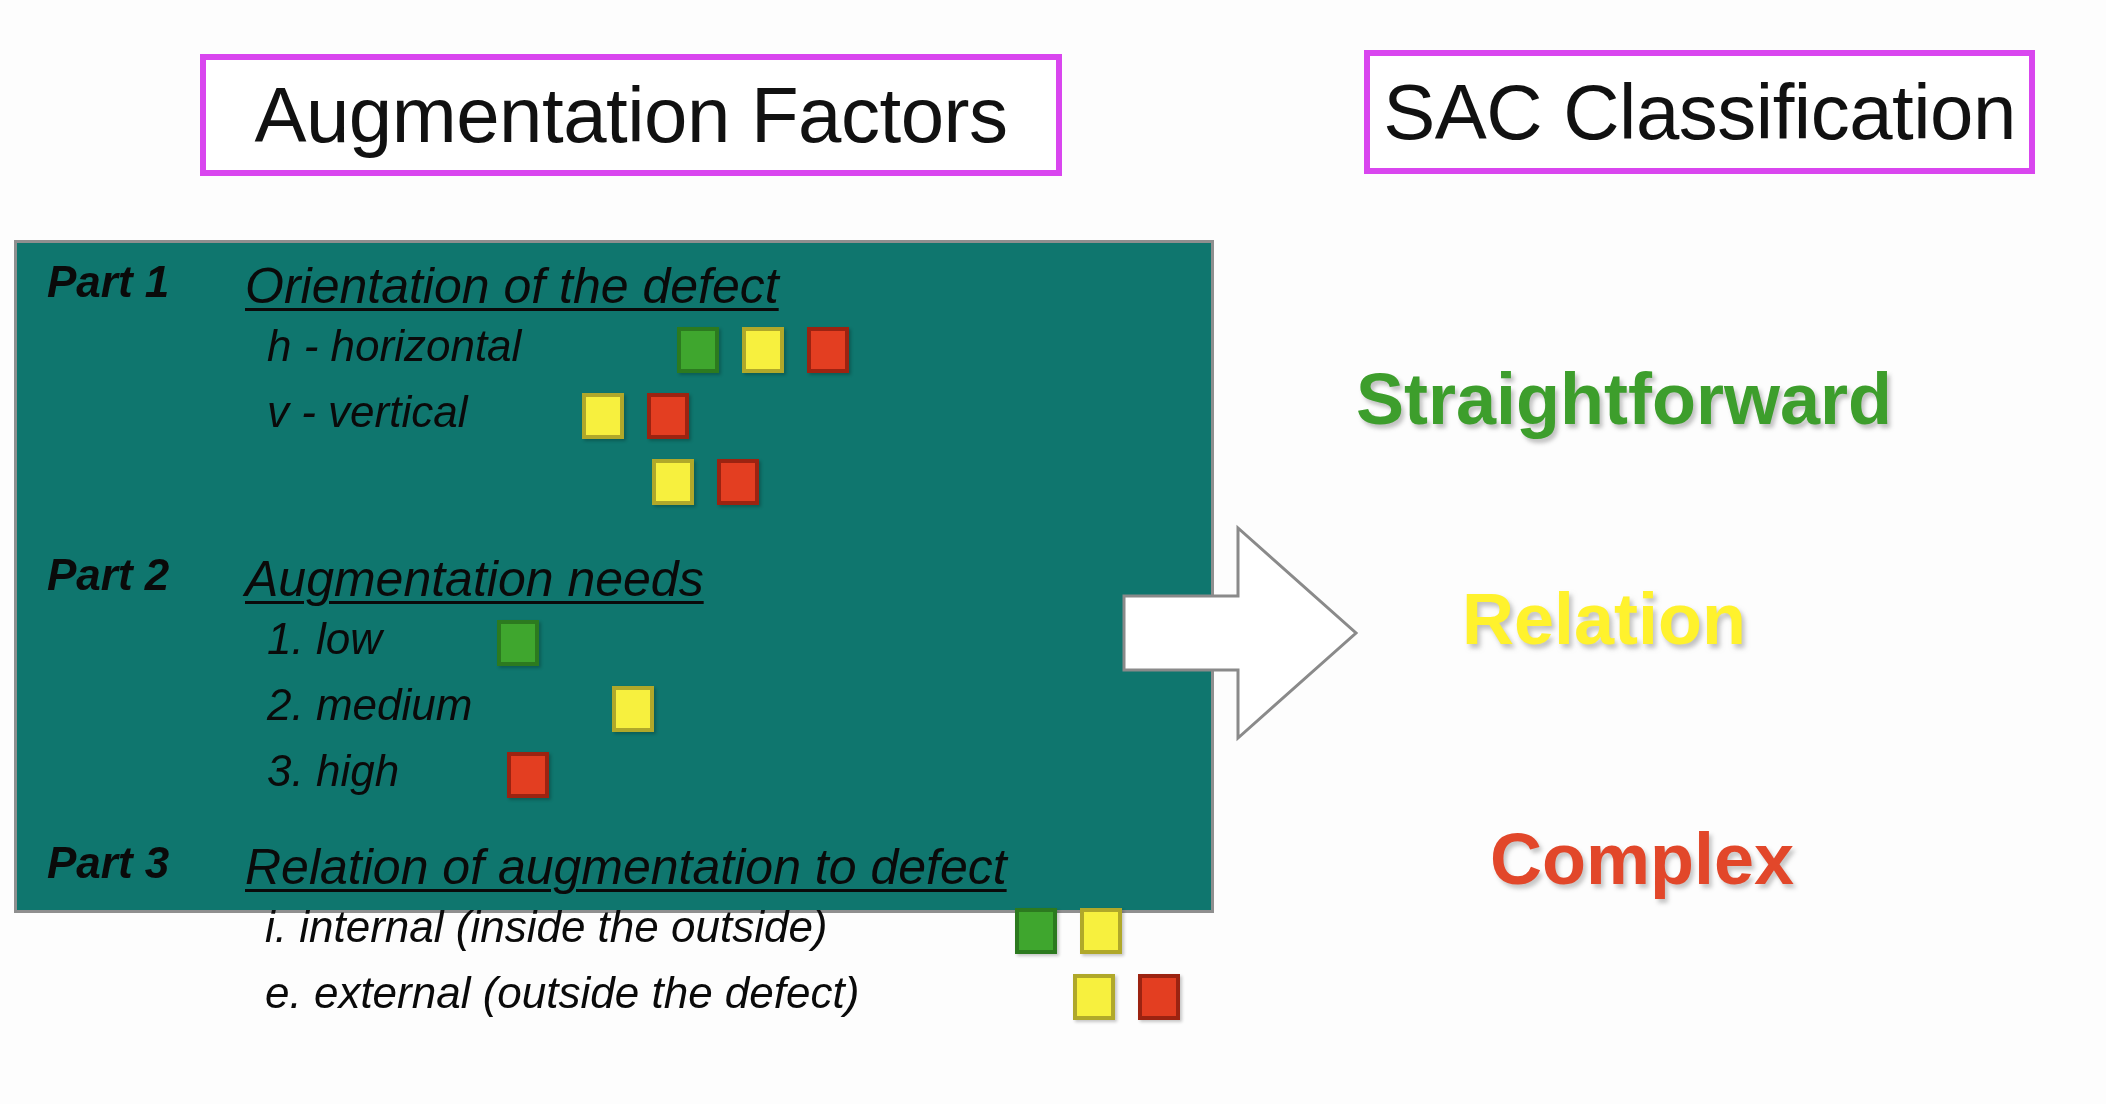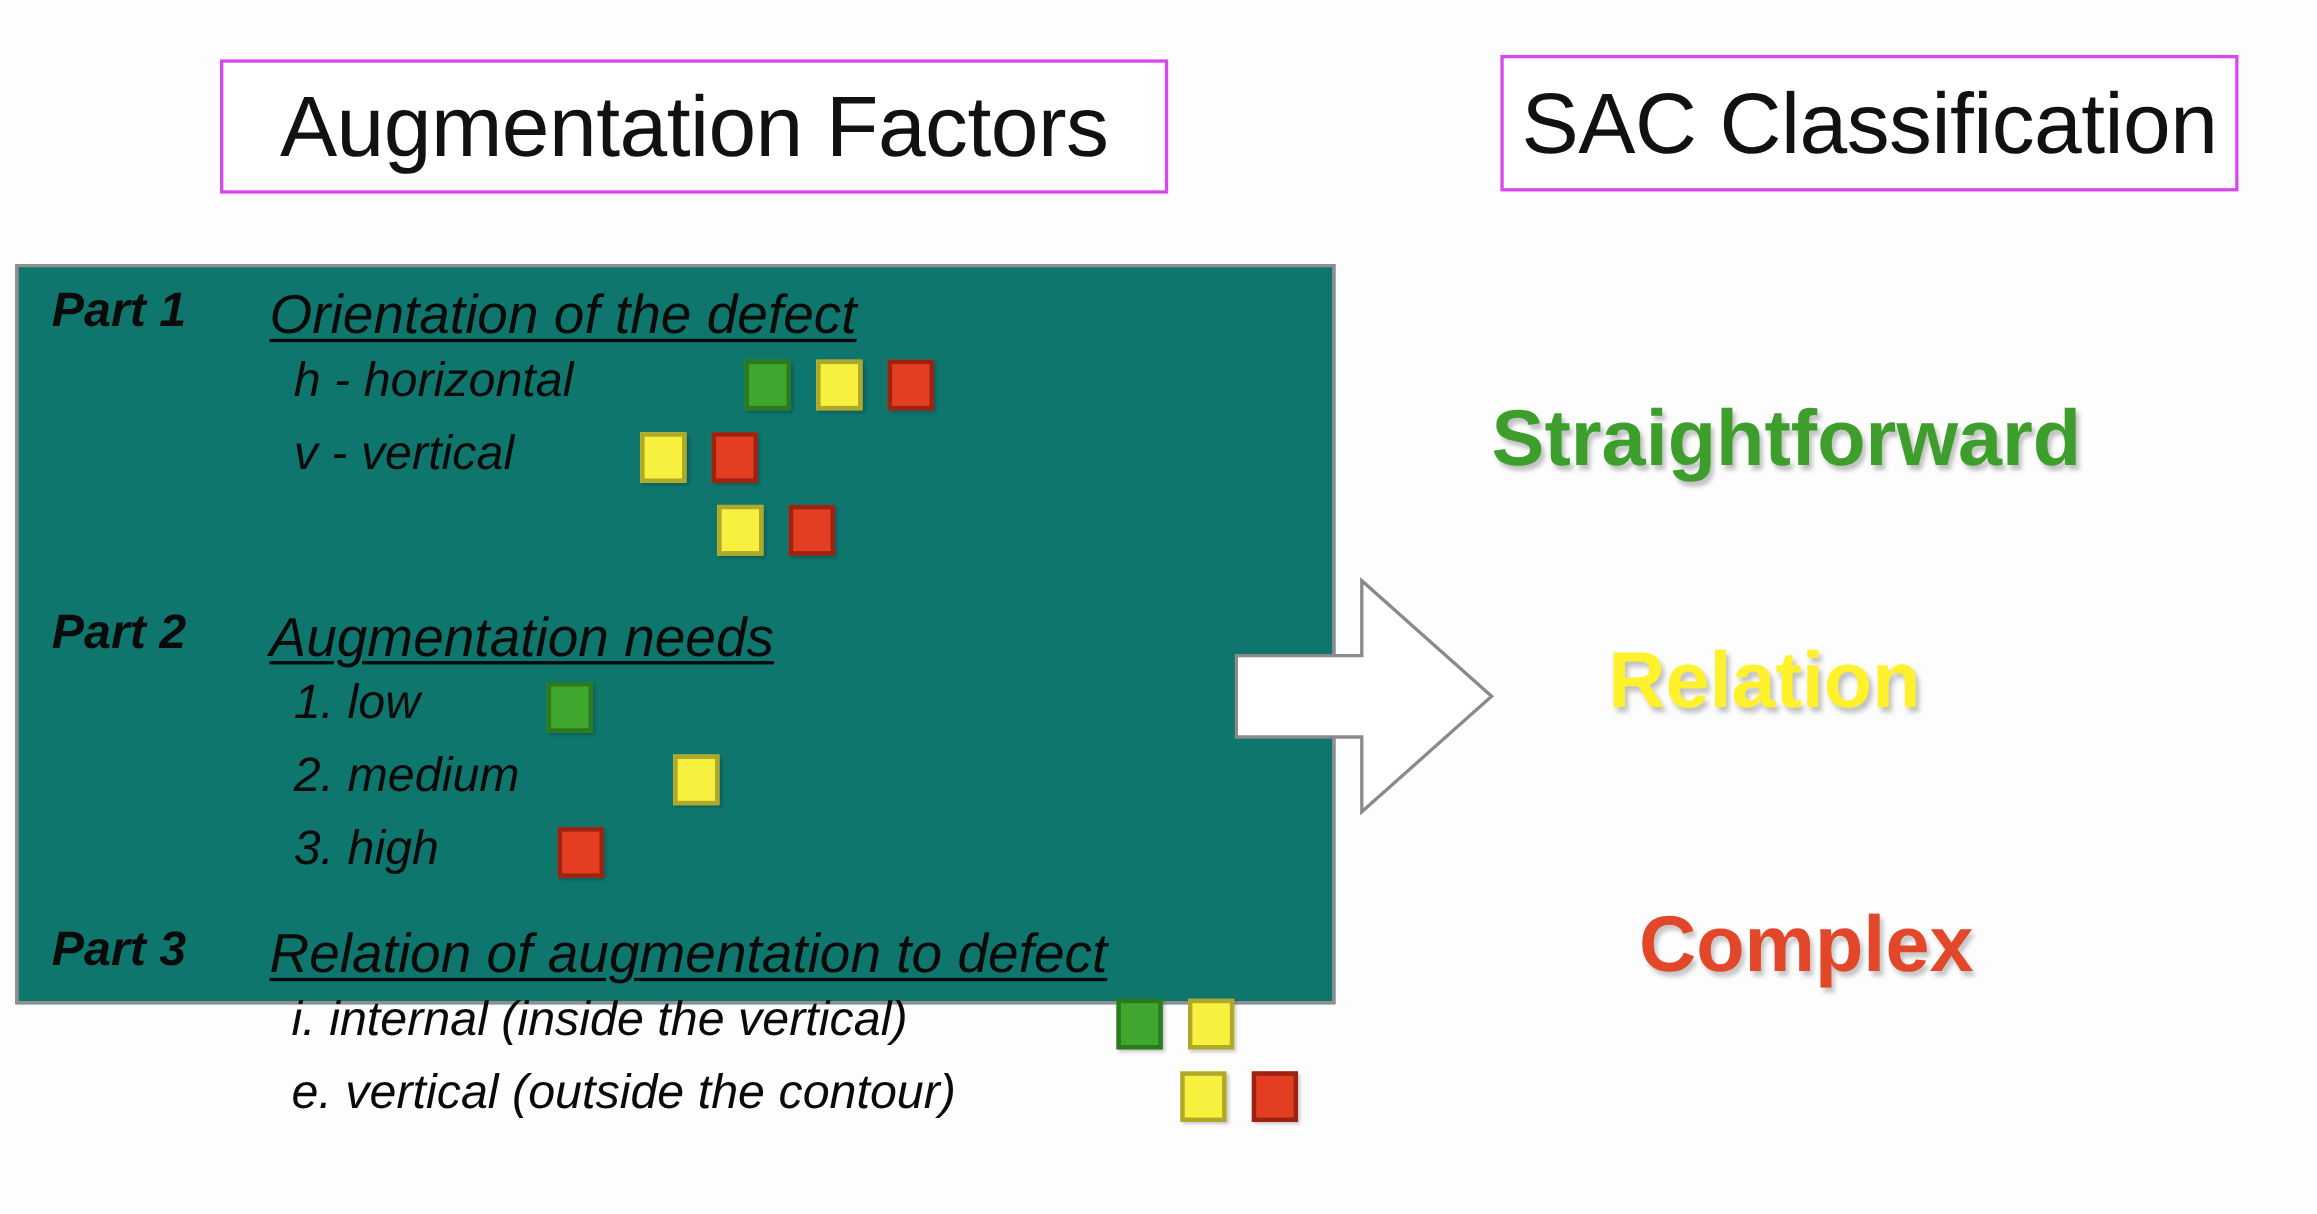--- a/index.html
+++ b/index.html
@@ -13,21 +13,21 @@
     position: relative;
     overflow: hidden;
     font-family: "Liberation Sans", sans-serif;
     background: #fdfdfd;
   }
 
   
   .title-box {
     position: absolute;
     background: #ffffff;
-    border: 3px solid #d946ef;
+    border: 6px solid #d946ef;
     box-sizing: border-box;
     display: flex;
     align-items: center;
     justify-content: center;
   }
   .title-box .title-text {
     font-size: 78px;
     font-weight: 400;
     color: #111111;
     letter-spacing: -0.5px;
@@ -220,29 +220,29 @@
     </div>
   </div>
 
   <div class="part-block" id="part-3">
     <div class="part-header">
       <span class="part-label">Part 3</span>
       <span class="part-title">Relation of augmentation to defect</span>
     </div>
 
     <div class="opt-row">
-      <span class="opt-text" style="left:248px;">i. internal (inside the vertical)</span>
+      <span class="opt-text" style="left:248px;">i. internal (inside the outside)</span>
       <span class="swatches" style="left:998px;">
         <span class="sw sw-green"></span>
         <span class="sw sw-yellow"></span>
       </span>
     </div>
 
     <div class="opt-row">
-      <span class="opt-text" style="left:248px;">e. vertical (outside the contour)</span>
+      <span class="opt-text" style="left:248px;">e. external (outside the defect)</span>
       <span class="swatches" style="left:1056px;">
         <span class="sw sw-yellow"></span>
         <span class="sw sw-red"></span>
       </span>
     </div>
   </div>
 </div>
 
 <div id="arrow-wrap">
   <svg viewBox="0 0 240 250" xmlns="http://www.w3.org/2000/svg">

